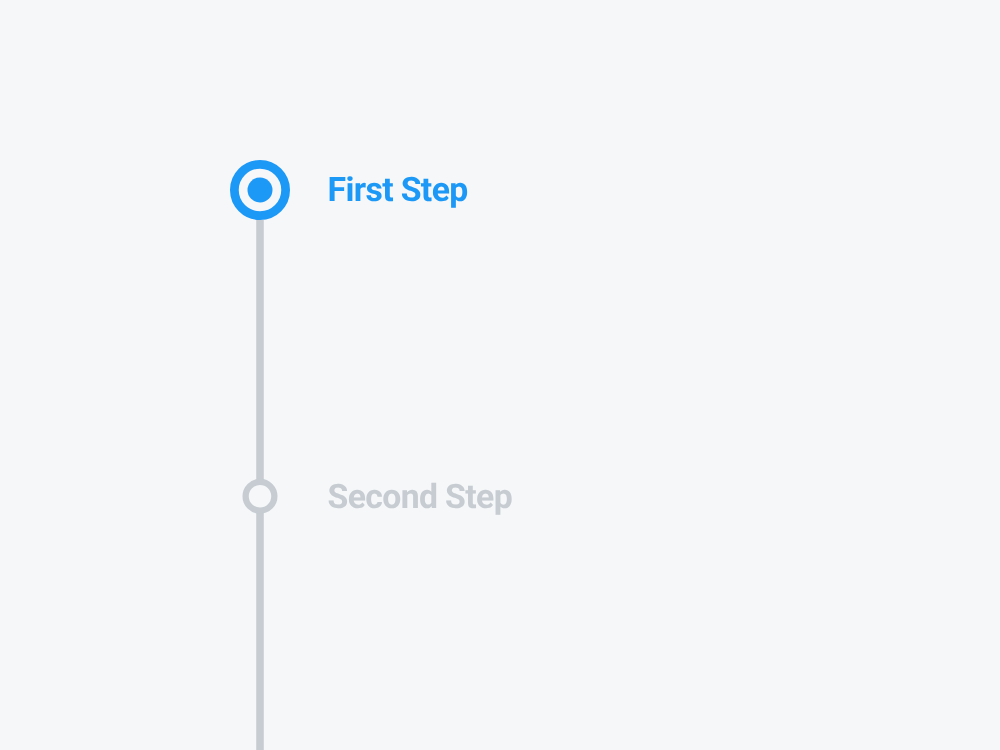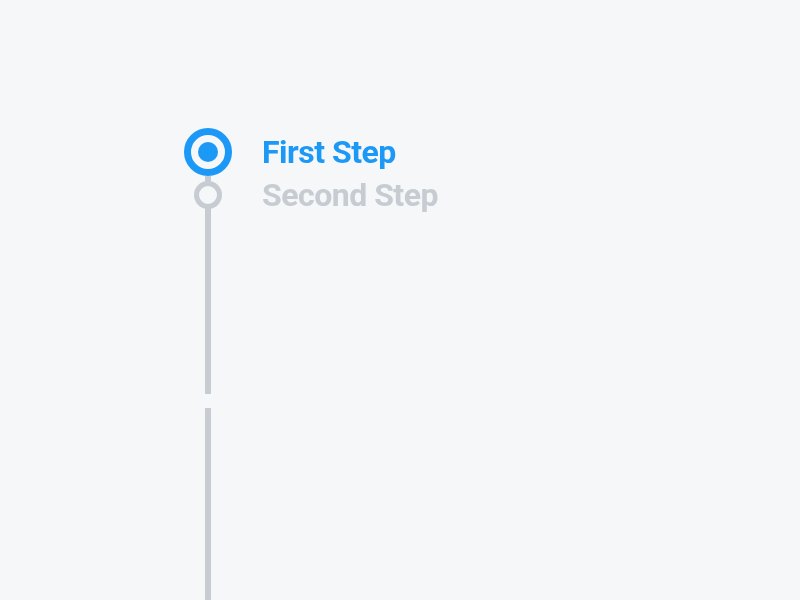--- a/index.html
+++ b/index.html
@@ -48,21 +48,21 @@
     }
     .step-indicator.inactive {
       width: 28px;
       height: 28px;
       border: 5px solid #c6ccd1;
       margin-left: 10px;
       margin-right: 10px;
     }
     .step-label {
       margin-left: 30px;
-      font-size: 32px;
+      font-size: 27px;
       font-weight: 700;
       letter-spacing: -0.5px;
       text-align: center;
     }
     .step-label.active {
       color: #1c98f7;
     }
     .step-label.inactive {
       color: #c6ccd1;
     }
@@ -75,20 +75,21 @@
     }
     .connector-1 {
       top: 48px;
       height: 218px;
     }
     .connector-2 {
       top: 280px;
       height: 300px;
     }
     .step-2 {
+      margin-top: 205px;
     }
   </style>
 </head>
 <body>
 
 <div class="stepper">
   <div class="connector connector-1"></div>
   <div class="connector connector-2"></div>
 
   <div class="step">

